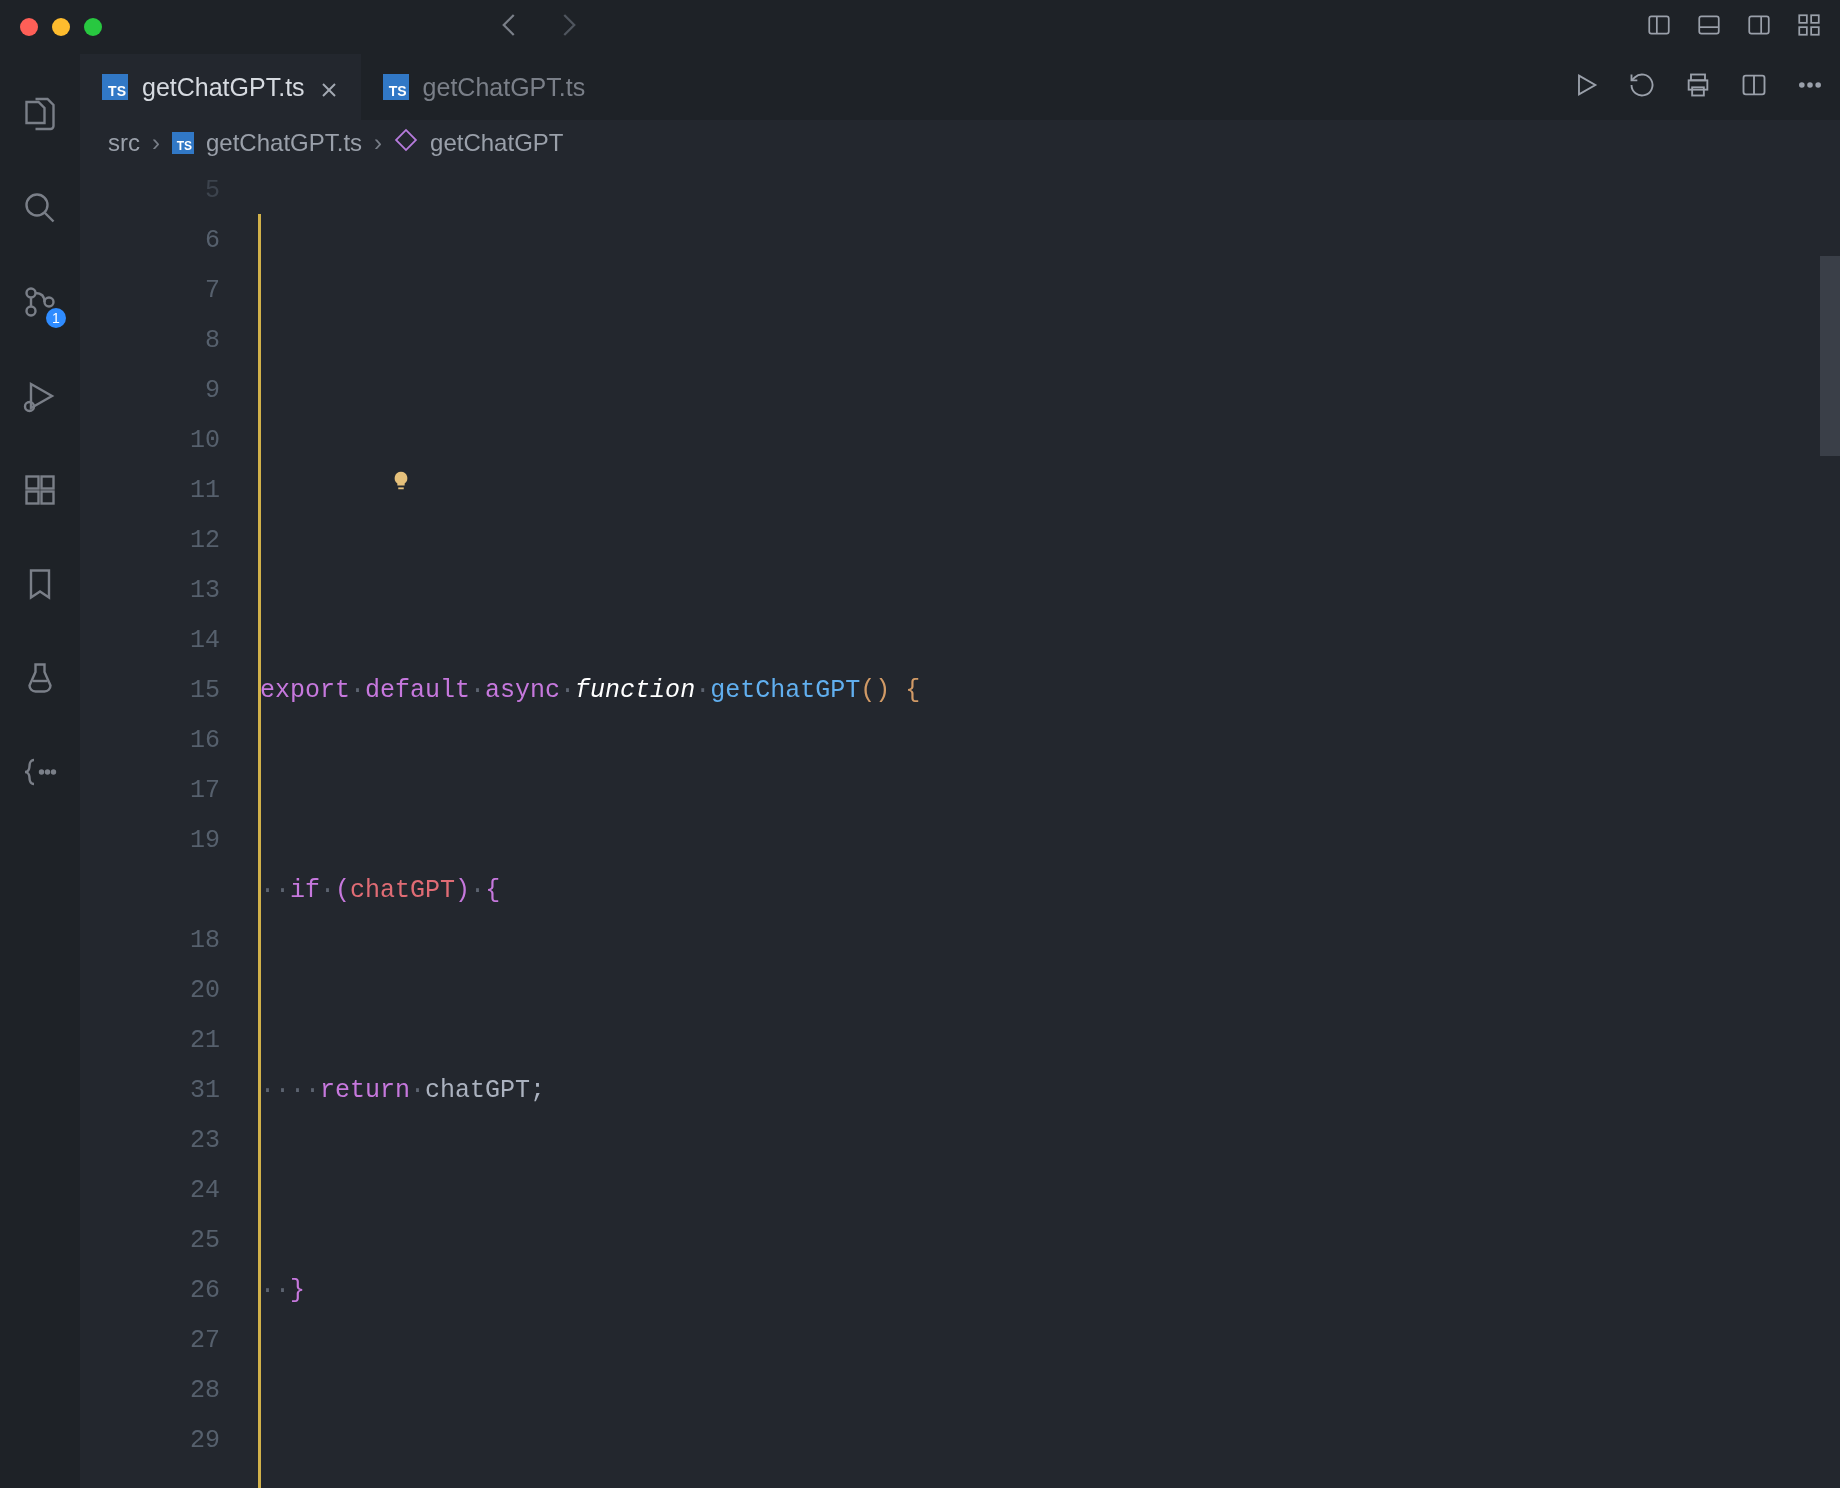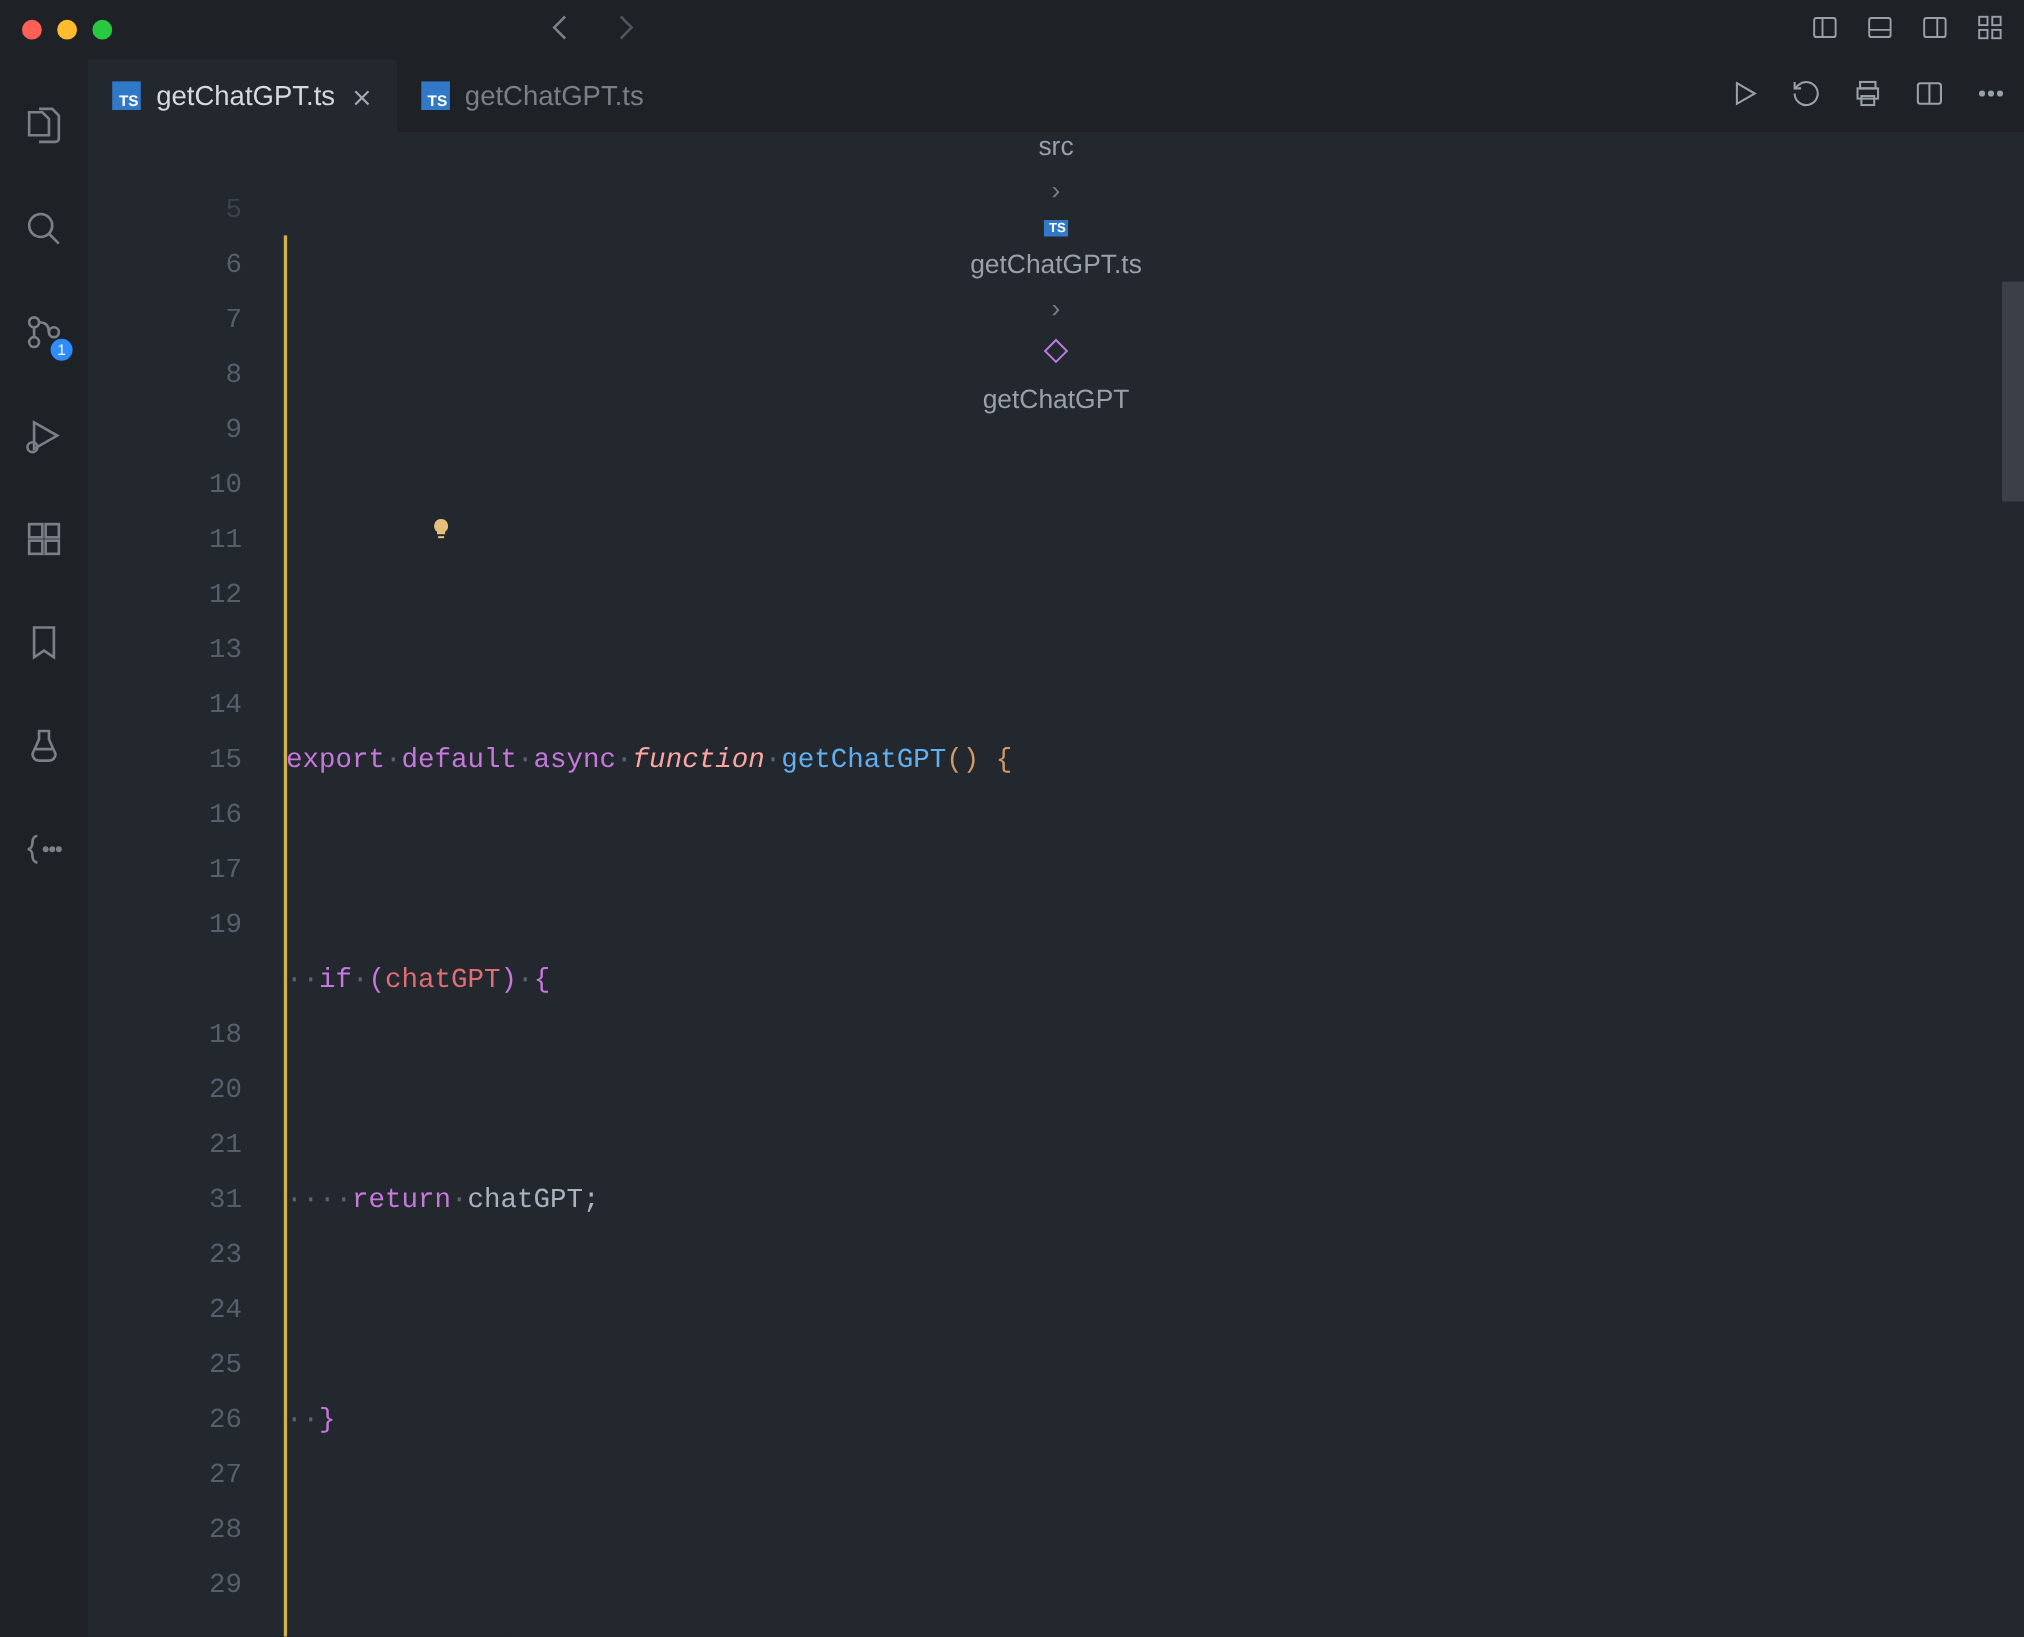--- a/index.html
+++ b/index.html
@@ -151,21 +151,20 @@
   .breadcrumb {
     height: 46px;
     display: flex;
     align-items: center;
     padding: 0 28px;
     gap: 12px;
     font-size: 24px;
     color: #9aa0aa;
     font-family: -apple-system, 'Segoe UI', sans-serif;
     background: #23272e;
-    flex-direction: column;
   }
   .breadcrumb .chev { color: #787e87; }
   .breadcrumb .ts-icon-sm {
     width: 22px; height: 22px;
     background: #3178c6;
     color: #fff;
     font-size: 12px;
     font-weight: bold;
     display: inline-flex; align-items: flex-end; justify-content: flex-end;
     padding: 0 2px 1px 0;
@@ -213,21 +212,21 @@
   .lightbulb {
     position: absolute;
     left: 10px;
     top: 245px;
     width: 22px; height: 22px;
   }
   .lightbulb svg { width: 22px; height: 22px; fill: #e5c07b; }
 
   
   .tk-kw   { color: #c678dd; }
-  .tk-kw2  { color: #fca5a5; font-style: italic; }
+  .tk-kw2  { color: #ffffff; font-style: italic; }
   .tk-fn   { color: #61afef; }
   .tk-id   { color: #e06c75; }
   .tk-var  { color: #abb2bf; }
   .tk-punc { color: #abb2bf; }
   .tk-brY  { color: #d19a66; }
   .tk-brP  { color: #c678dd; }
   .tk-dim  { color: #5c6370; }
 
   
   .scrollbar {

